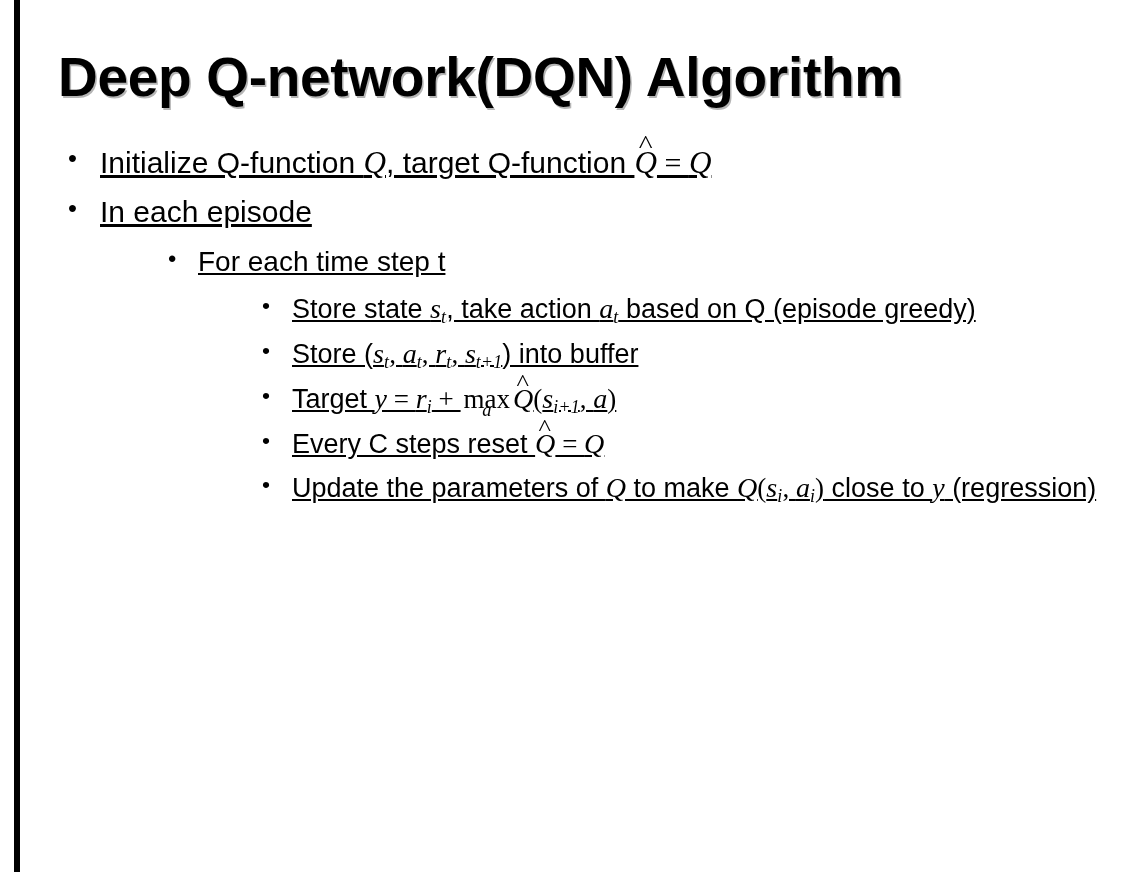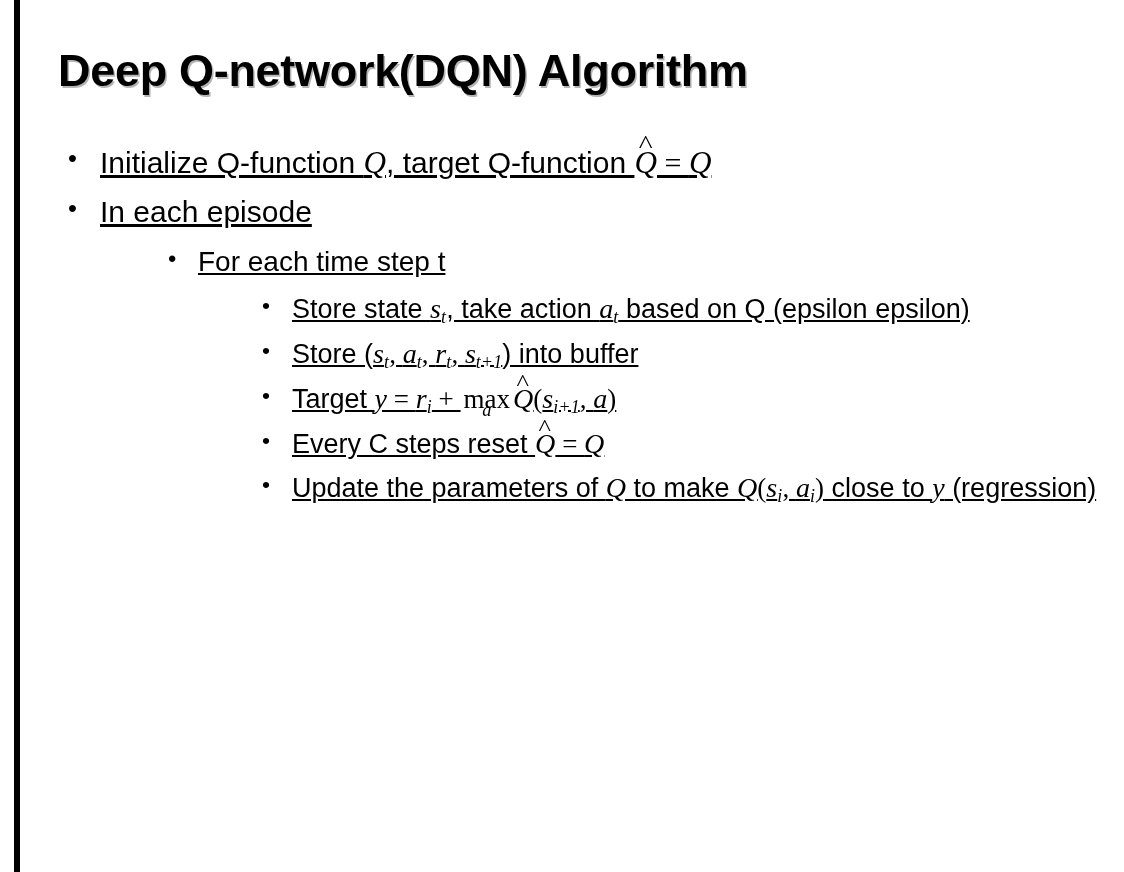--- a/index.html
+++ b/index.html
@@ -25,21 +25,21 @@
     left: 14px;
     top: 0;
     width: 6px;
     height: 872px;
     background: #000000;
   }
   .title {
     position: absolute;
     left: 58px;
     top: 45px;
-    font-size: 45px;
+    font-size: 55px;
     font-weight: bold;
     letter-spacing: -0.3px;
     color: #000000;
     text-shadow: 1.5px 1.5px 0.5px rgba(120,120,120,0.55);
     white-space: nowrap;
   }
   .body {
     position: absolute;
     left: 58px;
     top: 142px;
@@ -151,21 +151,21 @@
       <li>
         <span>In each episode</span>
 
         <ul class="lvl2">
           <li>
             <span>For each time step t</span>
 
             <ul class="lvl3">
 
               <li>
-                <span>Store state </span><span class="mi">s</span><span class="sub">t</span><span>, take action </span><span class="mi">a</span><span class="sub">t</span><span> based on Q (epsilon epsilon)</span>
+                <span>Store state </span><span class="mi">s</span><span class="sub">t</span><span>, take action </span><span class="mi">a</span><span class="sub">t</span><span> based on Q (episode greedy)</span>
               </li>
 
 
               <li>
                 <span>Store (</span><span class="mi">s</span><span class="sub">t</span><span class="eq">, </span><span class="mi">a</span><span class="sub">t</span><span class="eq">, </span><span class="mi">r</span><span class="sub">t</span><span class="eq">, </span><span class="mi">s</span><span class="sub">t+1</span><span>) into buffer</span>
               </li>
 
 
               <li>
                 <span>Target </span><span class="mi">y</span><span class="eq"> = </span><span class="mi">r</span><span class="sub">i</span><span class="eq"> + </span><span class="maxop"><span>max</span><span class="lim">a</span></span><span class="qhat">Q</span><span class="eq">(</span><span class="mi">s</span><span class="sub">i+1</span><span class="eq">, </span><span class="mi">a</span><span class="eq">)</span>

